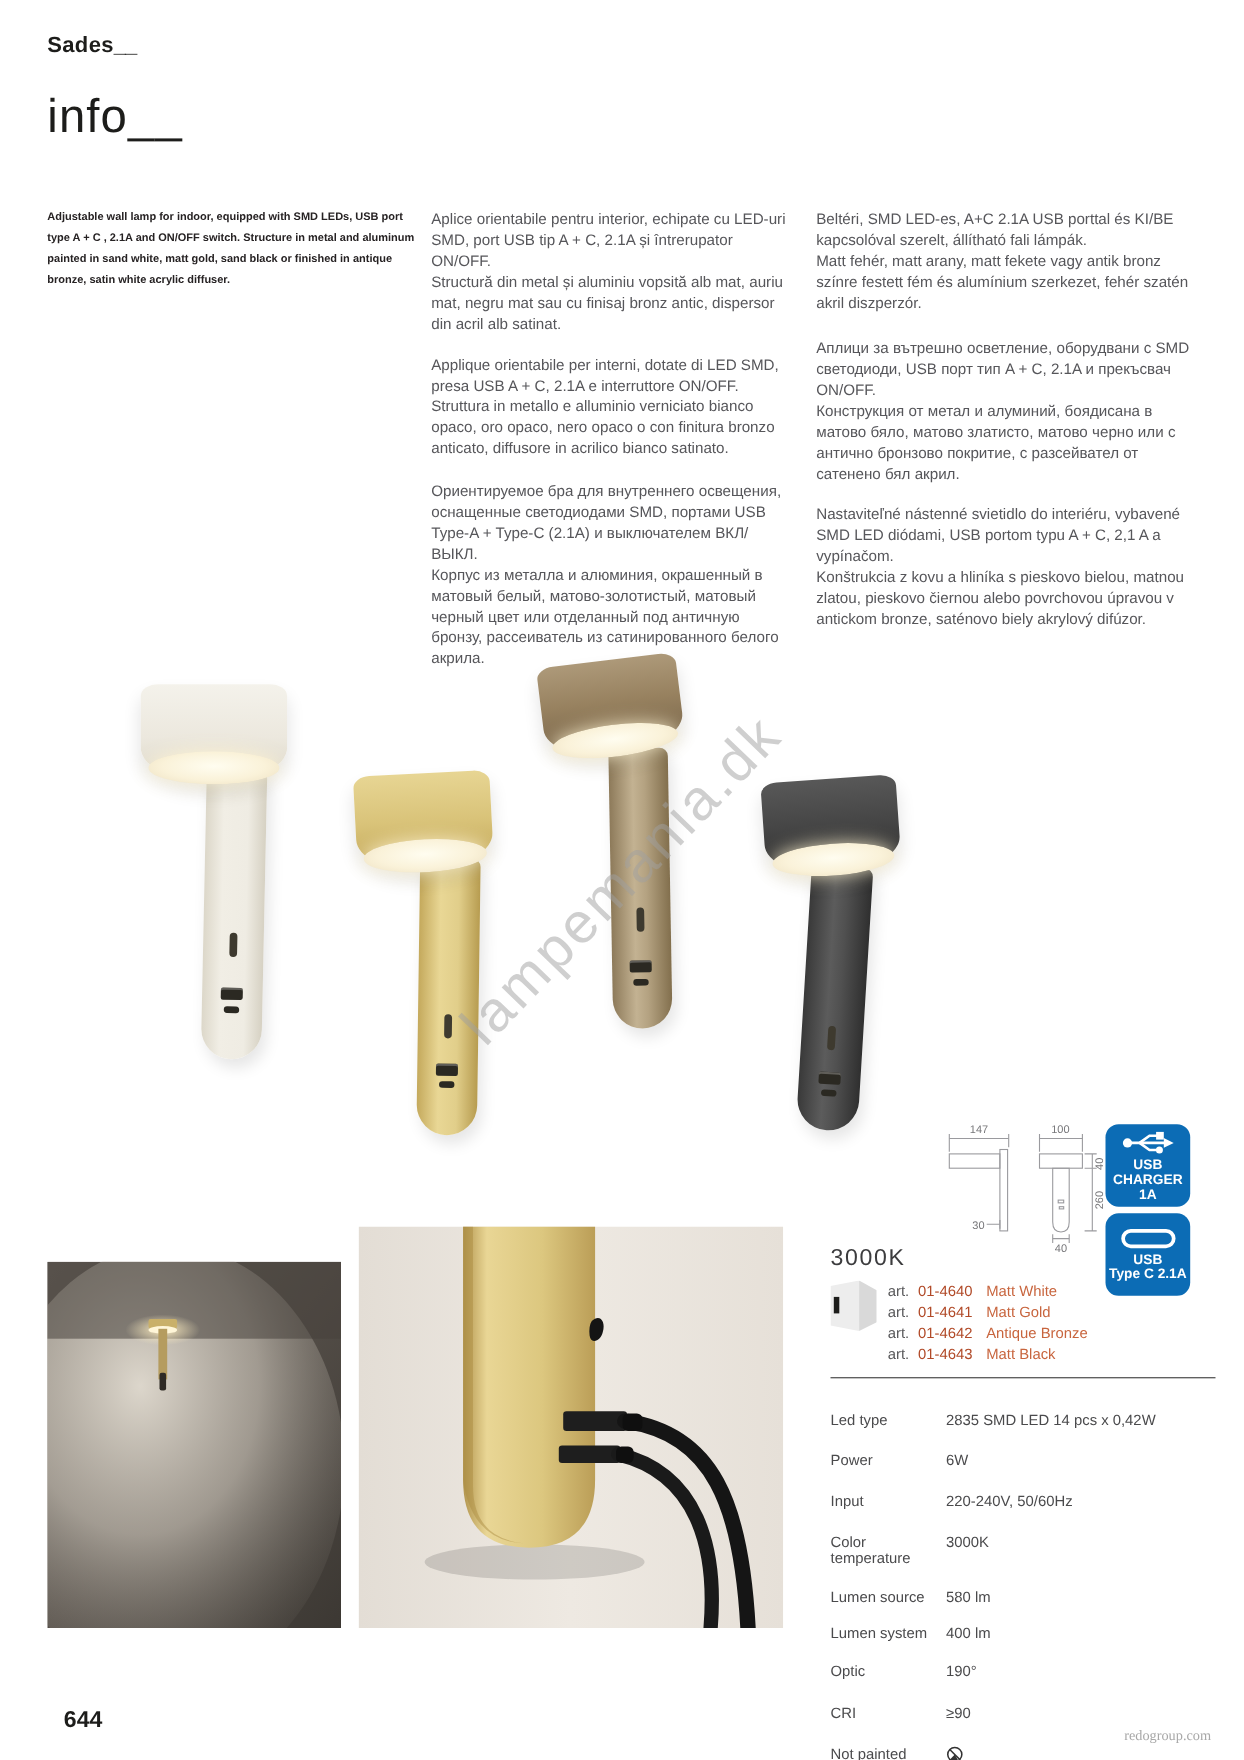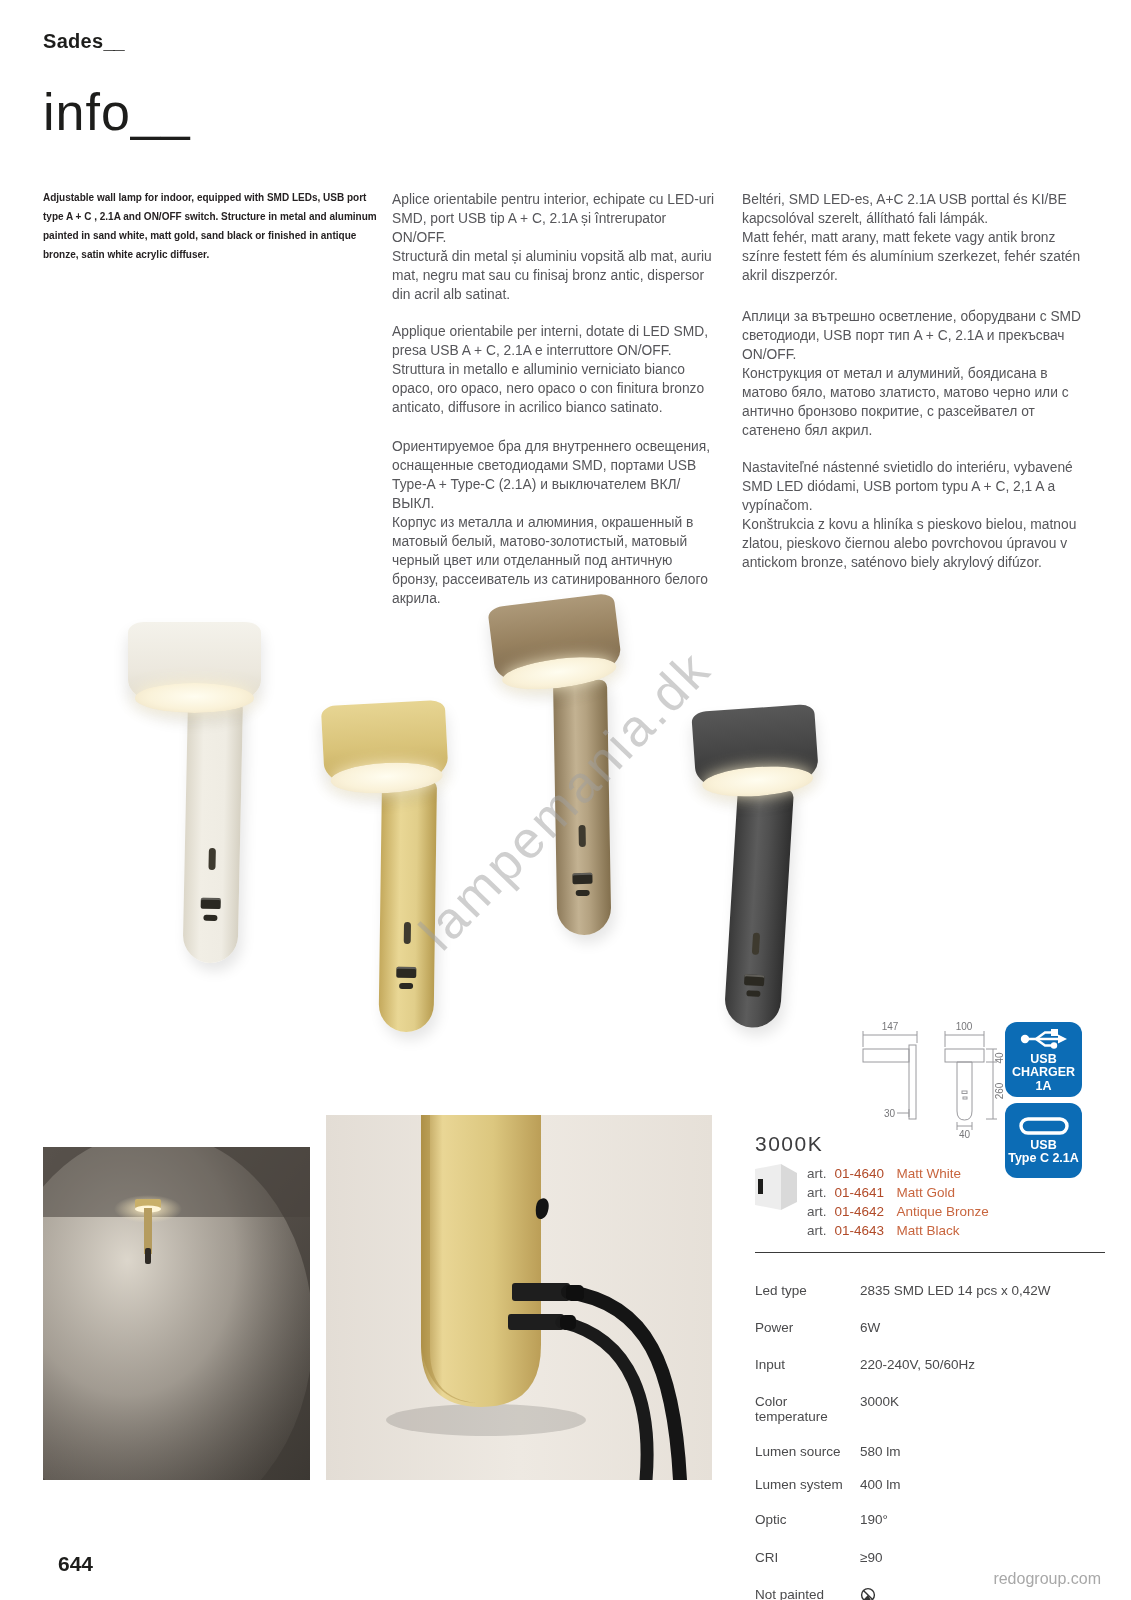--- a/index.html
+++ b/index.html
@@ -2,21 +2,21 @@
 <html><head>
 <meta charset="utf-8">
 <style>
   html,body{margin:0;padding:0;background:#ffffff;}
   .page{position:relative;width:1131px;height:1600px;background:#ffffff;overflow:hidden;
         font-family:"Liberation Sans", sans-serif;color:#333;}
 
   
   .brand{position:absolute;left:43px;top:30px;font-size:20px;font-weight:700;color:#1d1d1b;letter-spacing:.3px;}
   .brand .suffix{font-weight:700;letter-spacing:-1px;}
-  .title{position:absolute;left:43px;top:82px;font-size:52px;font-weight:300;color:#1d1d1b;letter-spacing:1px;}
+  .title{position:absolute;left:43px;top:82px;font-size:43px;font-weight:300;color:#1d1d1b;letter-spacing:1px;}
   .title .suffix{font-weight:300;}
 
   
   .col{position:absolute;font-size:13.8px;line-height:19px;color:#56565a;}
   .col p{margin:0 0 18px 0;white-space:pre-line;}
   .col-en{left:43px;top:188px;width:334px;font-weight:700;color:#262223;font-size:10px;}
   .col-2{left:392px;top:190px;width:323px;}
   .col-3{left:742px;top:190px;width:352px;}
   .col-2 p.ru{margin-top:20px;}
   .col-3 p.bg{margin-top:22px;}
@@ -85,21 +85,21 @@
   .certs .cls{font-size:16px;}
   .certs .ip{font-weight:800;letter-spacing:-0.5px;text-align:right;}
 
   
   .photo{position:absolute;display:block;}
   .photo-left{left:43px;top:1147px;}
   .photo-right{left:326px;top:1115px;}
 
   
   .page-num{position:absolute;left:58px;top:1552px;font-size:21px;font-weight:600;color:#1d1d1b;}
-  .site{position:absolute;right:30px;top:1570px;font-size:16px;color:#a8a8a8;}
+  .site{position:absolute;right:30px;top:1570px;font-size:13px;color:#a8a8a8;font-family:Liberation Serif, serif;}
 </style>
 </head>
 <body>
 
 <div class="page">
 
   <div class="brand"><span>Sades</span><span class="suffix">__</span></div>
   <div class="title"><span>info</span><span class="suffix">__</span></div>
 
   <div class="col col-en">

